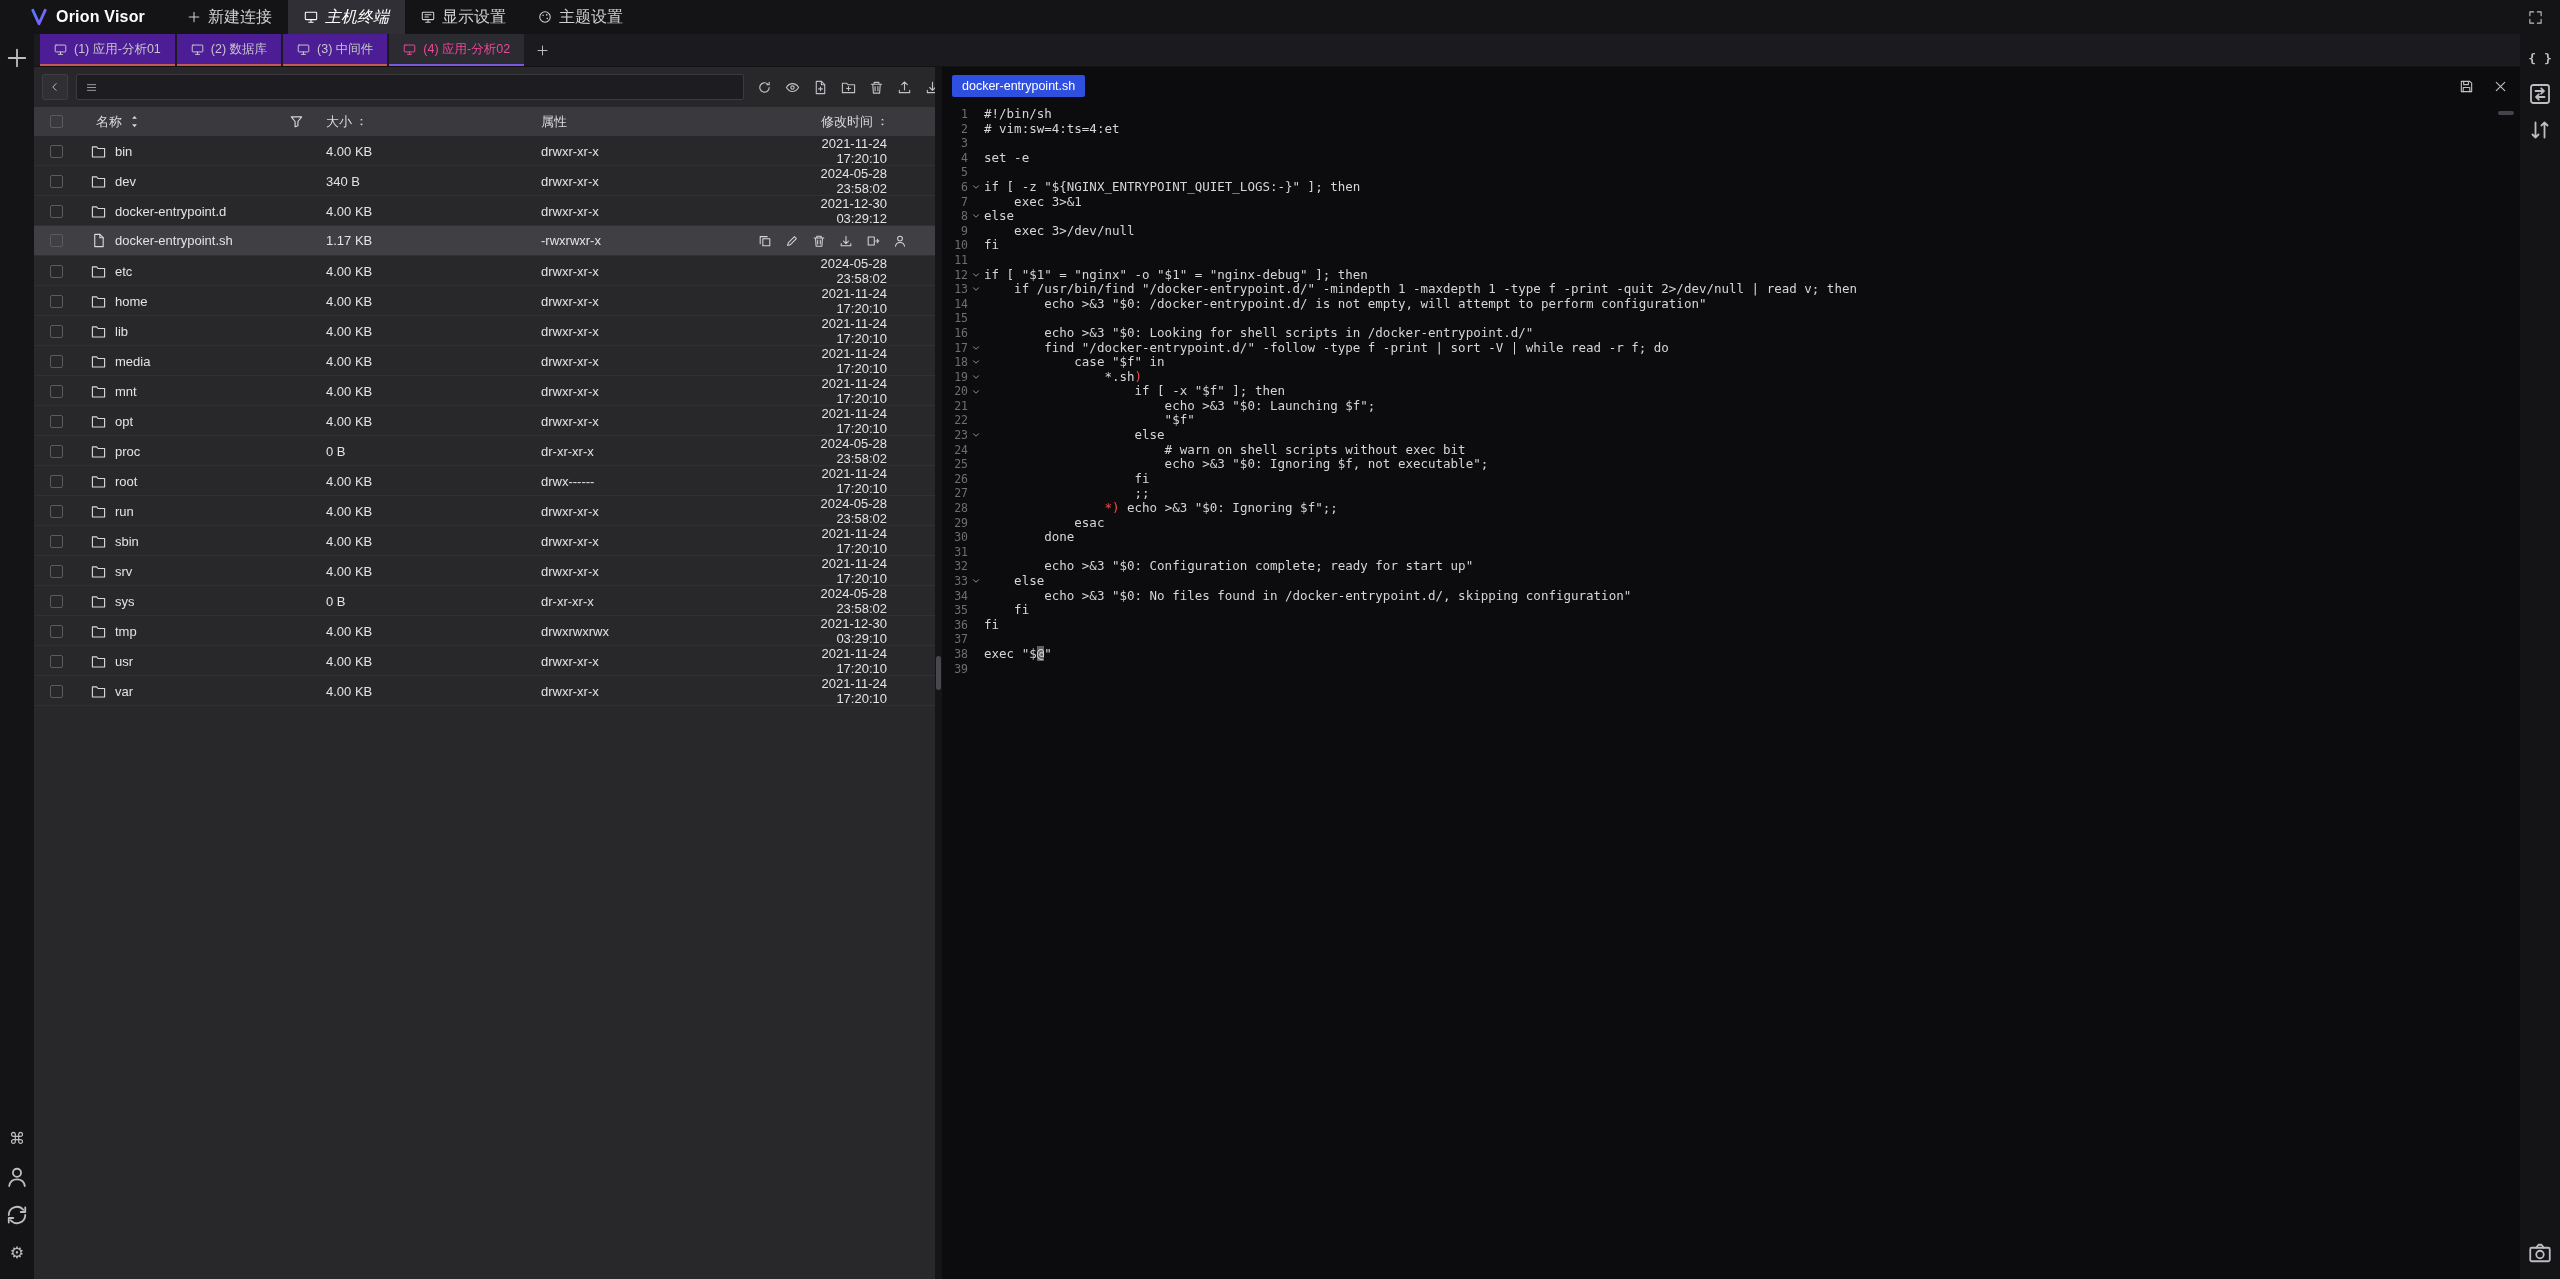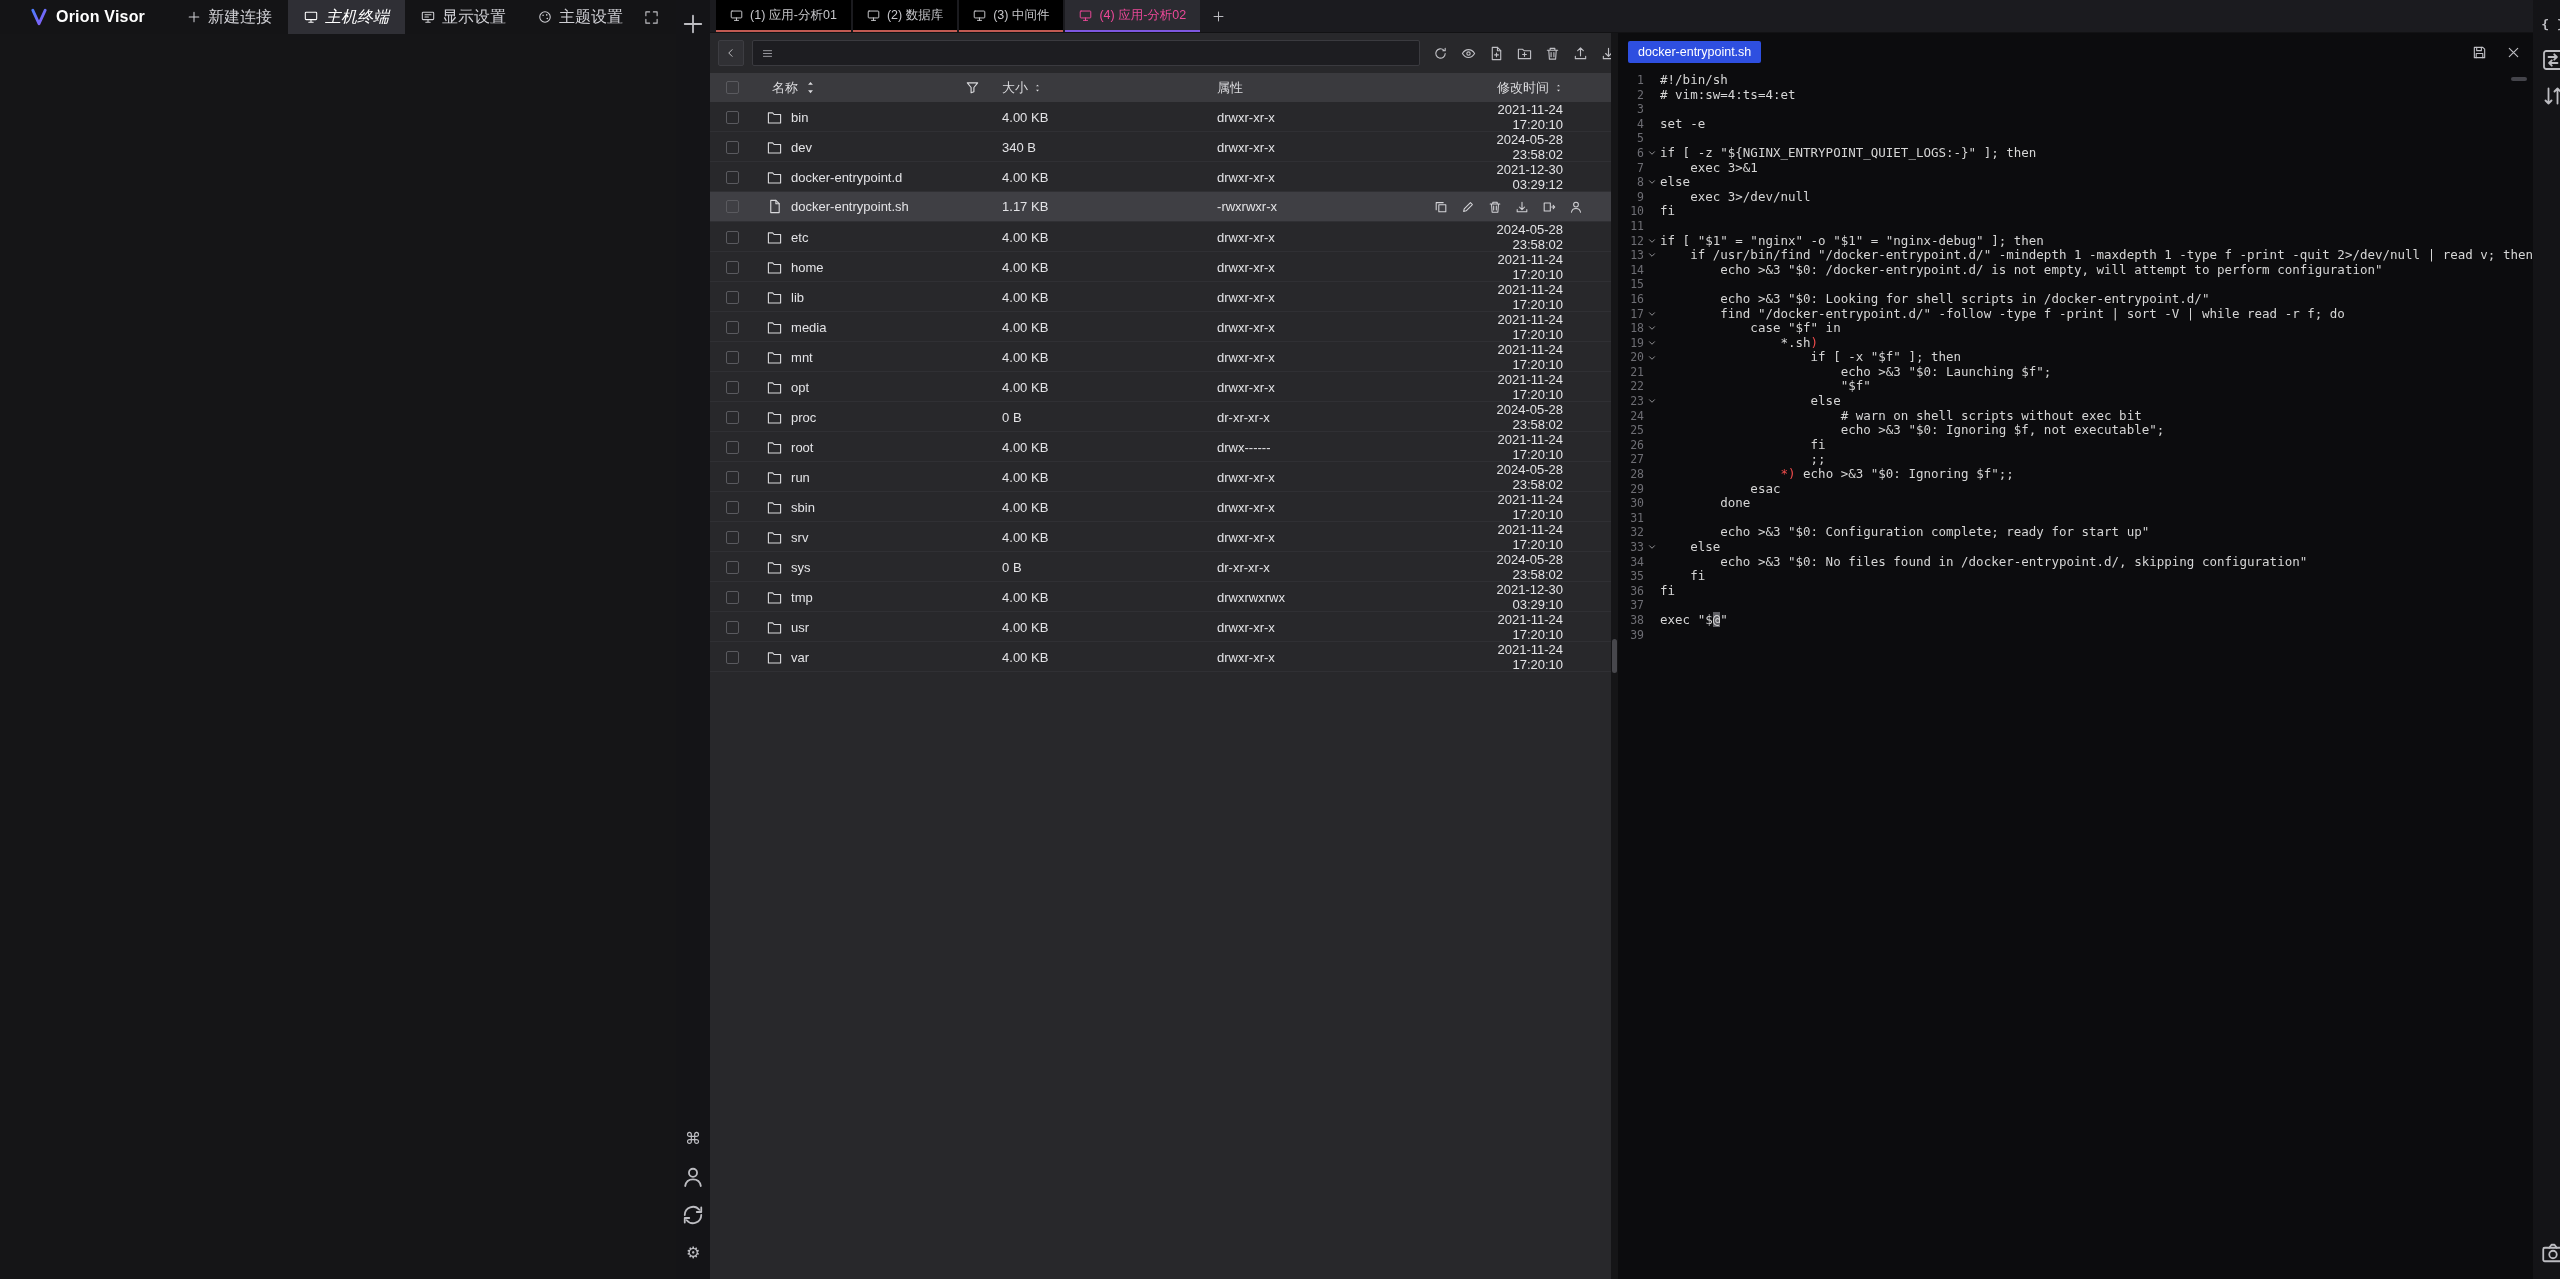--- a/index.html
+++ b/index.html
@@ -1,18 +1,18 @@
 <!DOCTYPE html>
 <html><head>
 <meta charset="utf-8">
 <style>
   * { margin:0; padding:0; box-sizing:border-box; }
   html,body { width:2560px; height:1279px; overflow:hidden; background:#151517;
     font-family:"Liberation Sans","DejaVu Sans",sans-serif; }
-  .app { display:flex; flex-direction:row; width:100%; height:100%;justify-content:space-between; }
+  .app { display:flex; flex-direction:column; width:100%; height:100%;justify-content:space-between; }
 
   
   .topbar { height:34px; background:#141416; display:flex; align-items:center; flex:none; }
   .logo { display:flex; align-items:center; gap:8px; padding-left:30px; }
   .logo-text { color:#ffffff; font-size:16px; font-weight:bold; letter-spacing:.2px; }
   .menu { display:flex; height:100%; margin-left:26px; }
   .menu-item { display:flex; align-items:center; gap:7px; padding:0 16px; color:#cfcfd4;
     font-size:16px; cursor:pointer; }
   .menu-item .icn { width:14px; height:14px; }
   .menu-item.active { background:#2f2f35; color:#ffffff;font-style:italic; }
@@ -28,21 +28,21 @@
   .rail-bottom .rbtn { margin-top:0; }
   .ticn { font-size:16px; line-height:1; font-family:"DejaVu Sans",sans-serif; }
   .ticn.braces { font-family:"DejaVu Sans Mono",monospace; font-size:13px; font-weight:bold; }
 
   .workspace { flex:1; display:flex; flex-direction:column; min-width:0; }
 
   
   .tabbar { height:33px; background:#1b1b1f; display:flex; align-items:stretch; padding-left:6px;
     border-bottom:1px solid #121214; flex:none; }
   .tab { display:flex; align-items:center; gap:7px; padding:0 14px; font-size:12.5px; color:#c7c7cb;
-    background:#000000; margin-right:2px; border-bottom:2px solid transparent; cursor:pointer; white-space:nowrap; }
+    background:#4c1d95; margin-right:2px; border-bottom:2px solid transparent; cursor:pointer; white-space:nowrap; }
   .tab .icn { width:13px; height:13px; }
   .tab.active { background:#2b2b31; color:#ec4899; }
   .tab-add { width:32px; display:flex; align-items:center; justify-content:center; color:#bfbfc4; cursor:pointer; }
   .tab-add .icn { width:13px; height:13px; }
   .tabbar-close { margin-left:auto; margin-right:10px; display:flex; align-items:center; color:#cfcfd4; cursor:pointer; }
 
   
   .content { flex:1; display:flex; min-height:0; background:#151517; }
 
   

